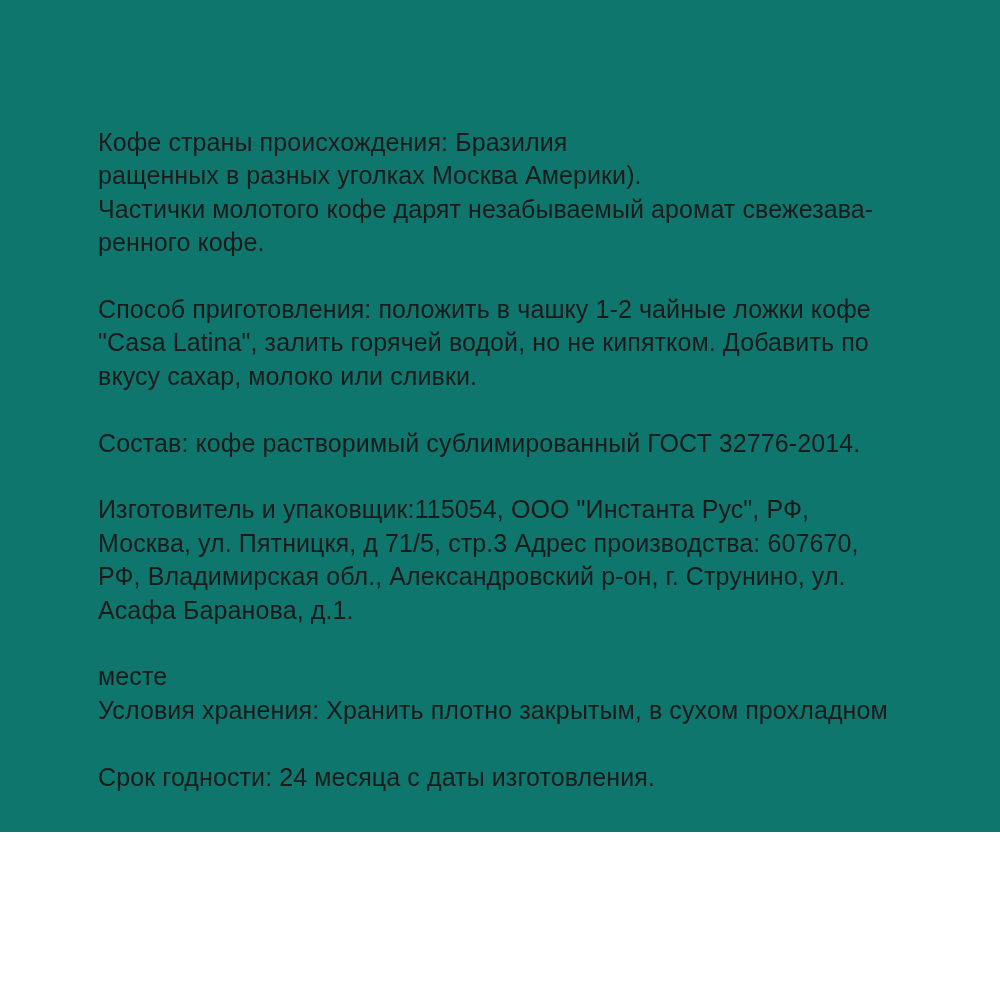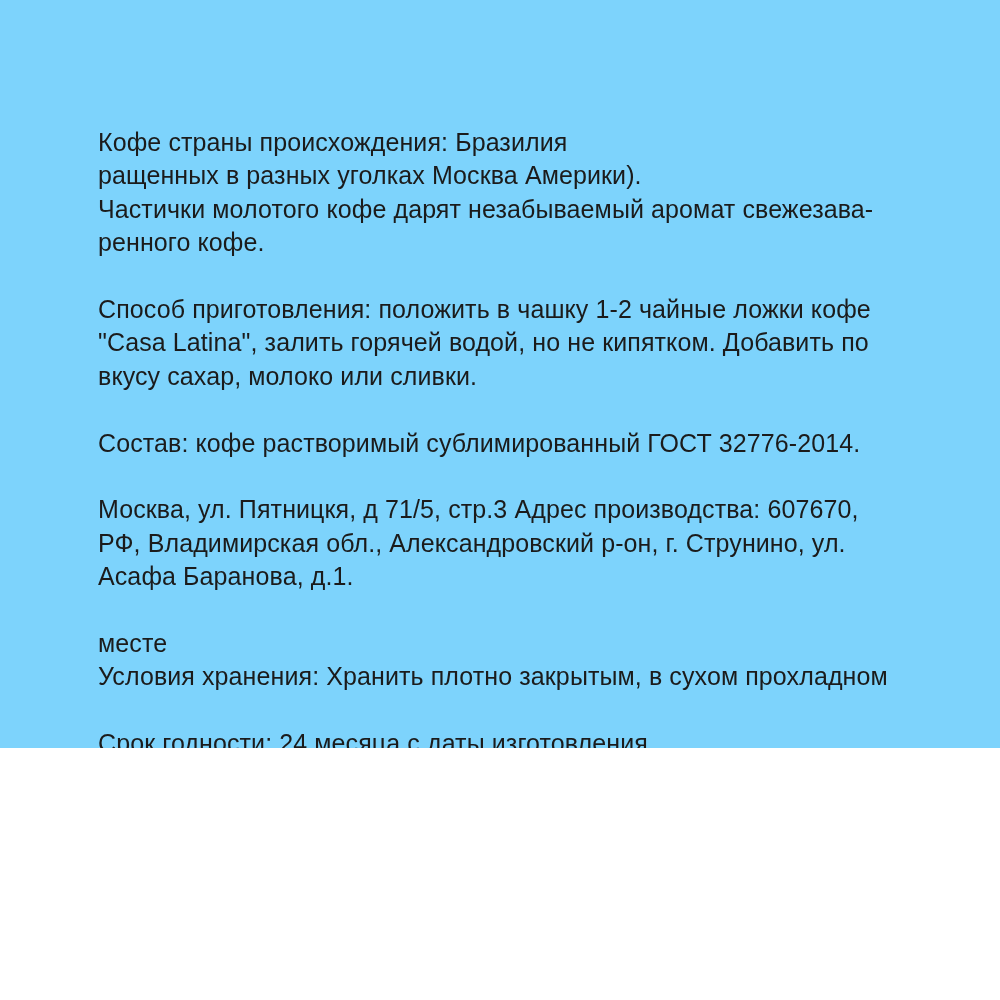--- a/index.html
+++ b/index.html
@@ -3,22 +3,22 @@
 <meta charset="utf-8">
 <style>
   html, body {
     margin: 0;
     padding: 0;
     background: #ffffff;
   }
   .page {
     position: relative;
     width: 1000px;
-    height: 748px;
-    background: #7dd3fc;
+    height: 832px;
+    background: #0f766e;
     overflow: hidden;
   }
   .text-block {
     position: absolute;
     left: 98px;
     top: 126px;
     width: 820px;
     font-family: "Liberation Sans", "DejaVu Sans", sans-serif;
     font-size: 25px;
     line-height: 33.4px;
@@ -53,20 +53,21 @@
       <div class="line">Способ приготовления: положить в чашку 1-2 чайные ложки кофе</div>
       <div class="line">"Casa Latina", залить горячей водой, но не кипятком. Добавить по</div>
       <div class="line">вкусу сахар, молоко или сливки.</div>
     </div>
 
     <div class="paragraph">
       <div class="line">Состав: кофе растворимый сублимированный ГОСТ 32776-2014.</div>
     </div>
 
     <div class="paragraph">
+      <div class="line">Изготовитель и упаковщик:115054, ООО "Инстанта Рус", РФ,</div>
       <div class="line">Москва, ул. Пятницкя, д 71/5, стр.3 Адрес производства: 607670,</div>
       <div class="line">РФ, Владимирская обл., Александровский р-он, г. Струнино, ул.</div>
       <div class="line">Асафа Баранова, д.1.</div>
     </div>
 
     <div class="paragraph">
       <div class="line">месте</div>
       <div class="line">Условия хранения: Хранить плотно закрытым, в сухом прохладном</div>
     </div>
 

